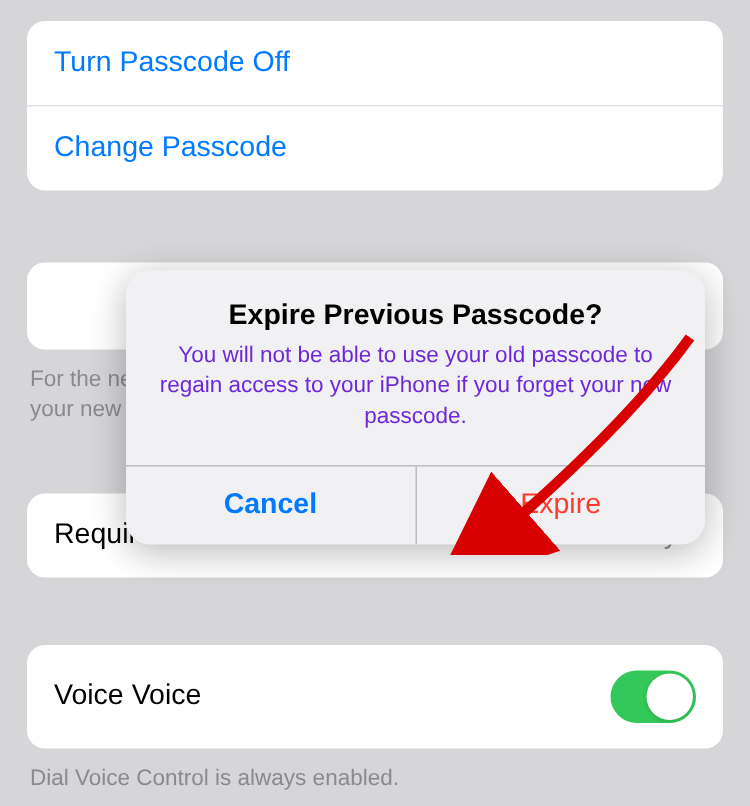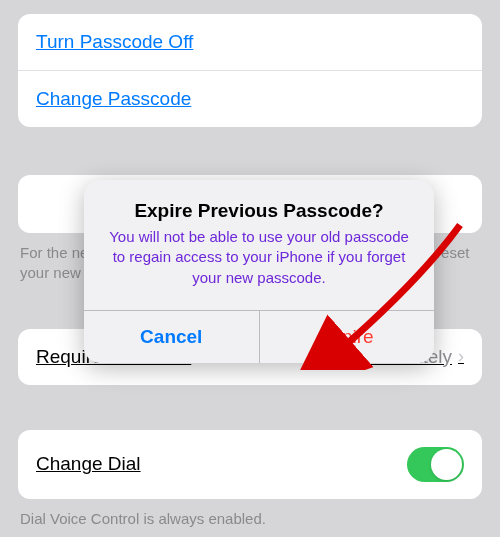--- a/index.html
+++ b/index.html
@@ -22,21 +22,20 @@
       border-radius: 12px;
       margin: 0 18px;
       overflow: hidden;
     }
     
     .settings-row {
       padding: 17px 18px;
       font-size: 19px;
       color: #007aff;
       border-bottom: 1px solid #e0e0e3;
-      text-decoration: underline;
     }
     
     .settings-row:last-child {
       border-bottom: none;
     }
     
     .settings-row.black-text {
       color: #000000;
       display: flex;
       justify-content: space-between;
@@ -101,21 +100,21 @@
     
     .dialog-overlay {
       position: absolute;
       inset: 0;
     }
     
     .dialog {
       position: absolute;
       left: 84px;
       top: 180px;
-      width: 350px;
+      width: 386px;
       background: #f1f1f3;
       border-radius: 16px;
       overflow: hidden;
       box-shadow: 0 5px 25px rgba(0,0,0,0.28);
     }
     
     .dialog-content {
       padding: 20px 18px 22px;
       text-align: center;
     }
@@ -179,21 +178,21 @@
     <span>Require Passcode</span>
     <span class="value-text">
       <span>Immediately</span>
       <span class="chevron">›</span>
     </span>
   </div>
 </div>
 
 <div class="settings-group group-4">
   <div class="settings-row black-text">
-    <span>Change Dial</span>
+    <span>Voice Voice</span>
     <div class="toggle"></div>
   </div>
 </div>
 
 <div class="footer-text">Dial Voice Control is always enabled.</div>
 
 <div class="dialog-overlay">
   <div class="dialog">
     <div class="dialog-content">
       <div class="dialog-title">Expire Previous Passcode?</div>

